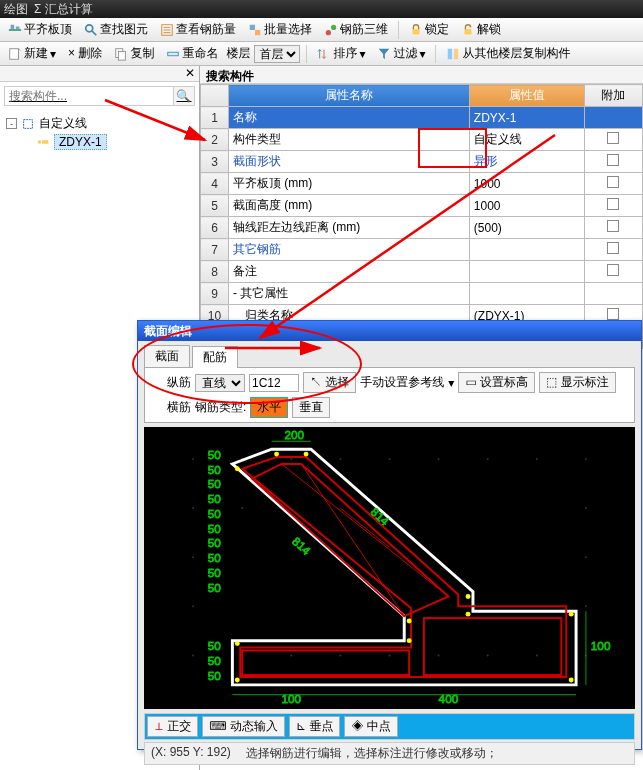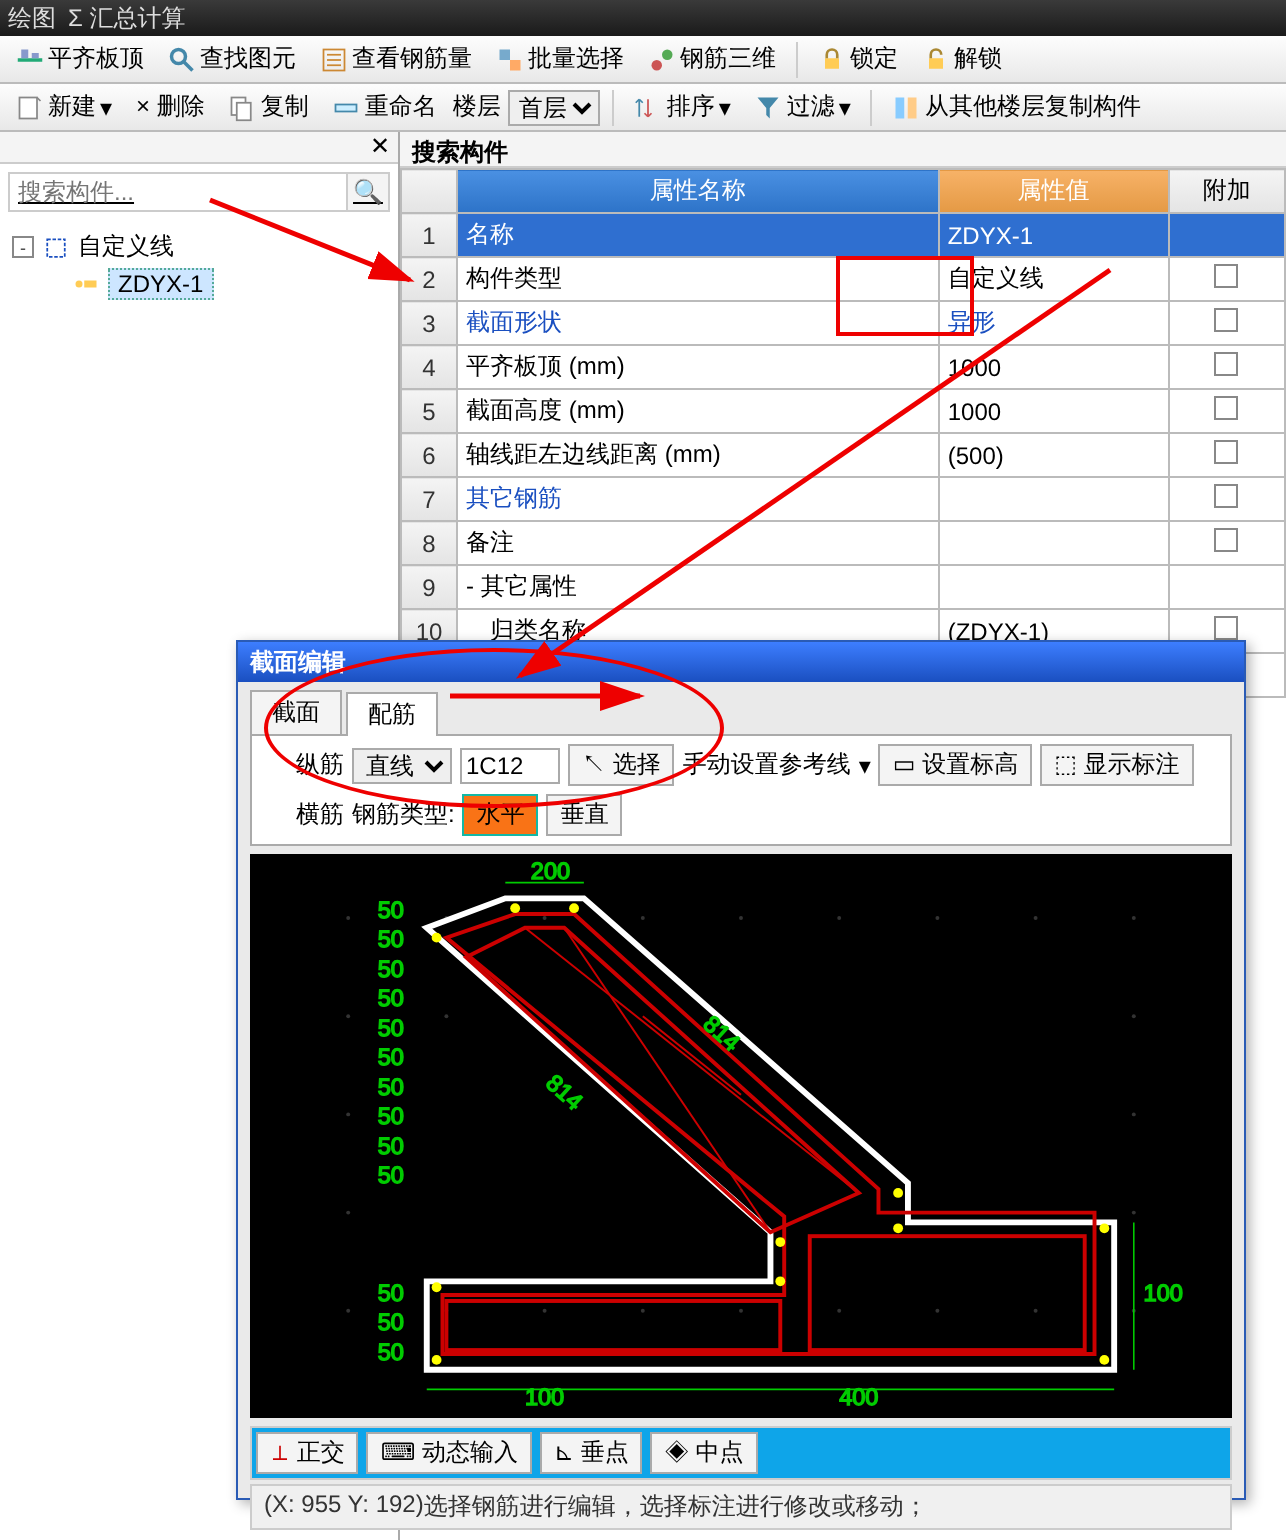--- a/index.html
+++ b/index.html
@@ -24,33 +24,33 @@
   .prop-table { width:100%; border-collapse:collapse; }
   .prop-table th, .prop-table td { border:1px solid #bbb; padding:2px 4px; height:20px; text-align:left;}
   .prop-table th { background:linear-gradient(#f4f4f4,#e4e4e4); font-weight:normal; text-align:center;}
   .prop-table td.rownum { background:linear-gradient(#f4f4f4,#e4e4e4); text-align:center; width:28px; color:#333;}
   .hdr-name { background:linear-gradient(#4a90e2,#2d73c8)!important; color:#fff!important; }
   .hdr-val { background:linear-gradient(#f7b267,#e49944)!important; color:#fff!important;margin-left:48px;}
   .blue-text { color:#1a4fc0; }
   .sel-row td { background:#2f6fd0; color:#fff; }
   .chk { width:12px; height:12px; border:1px solid #888; display:inline-block; background:#fff;}
   
-  .sec-win { position:absolute; left:118px; top:320px; width:505px; height:430px; border:1px solid #2a5bb5; background:#eaeaea; box-shadow:2px 2px 6px rgba(0,0,0,.3); }
+  .sec-win { position:absolute; left:137px; top:320px; width:505px; height:430px; border:1px solid #2a5bb5; background:#eaeaea; box-shadow:2px 2px 6px rgba(0,0,0,.3); }
   .sec-title { background:linear-gradient(#3d7eff,#1a4fc0); color:#fff; height:20px; padding:2px 6px; font-weight:bold;}
   .sec-tabs { display:flex; padding:4px 6px 0 6px; background:#eaeaea;}
   .sec-tab { border:1px solid #aaa; border-bottom:none; padding:2px 10px; background:#f4f4f4; margin-right:2px; cursor:pointer;}
   .sec-tab.active { background:#fff; position:relative; top:1px;}
   .sec-tools { background:#fff; border:1px solid #aaa; margin:0 6px; padding:4px 22px; display:flex; flex-direction:column; gap:4px;}
   .sec-row { display:flex; align-items:center; gap:4px; white-space:nowrap;}
   .sec-row select, .sec-row input { border:1px solid #aaa; height:18px; font-size:12px; padding:0 2px;}
   .sec-btn { border:1px solid #aaa; background:#f4f4f4; padding:1px 6px; cursor:pointer;}
   .canvas { margin:4px 6px; height:282px; background:#000; position:relative; overflow:hidden;}
   .canvas svg { width:100%; height:100%; }
   .status-tools { margin:0 6px 2px 6px; display:flex; align-items:flex-end; gap:4px; background:#0ea5e9; border:1px solid #ccc; padding:2px;}
-  .statusbar { margin:0 6px; padding:2px 6px; background:#f0f0f0; border:1px solid #ccc; display:flex; gap:0; color:#333;}
+  .statusbar { margin:0 6px; padding:2px 6px; background:#f0f0f0; border:1px solid #ccc; display:flex; gap:15px; color:#333;}
   
   .ann { position:absolute; pointer-events:none; z-index:1000;}
   .ellipse1 { border:2px solid #e00; border-radius:50%; }
   .redbox { border:2px solid #e00;}
   svg.arrow { position:absolute; z-index:999; pointer-events:none;}
 </style>
 </head>
 <body>
 
 <div class="menubar">

